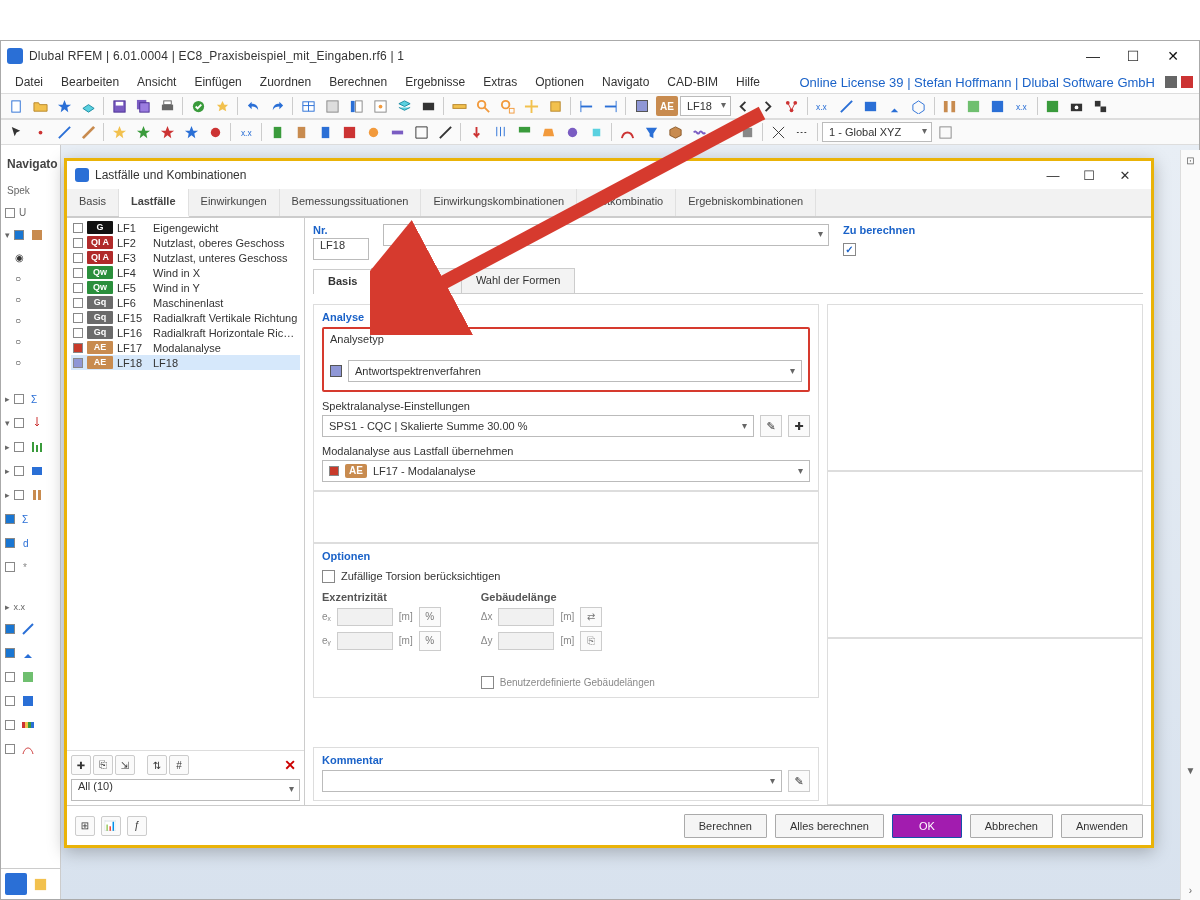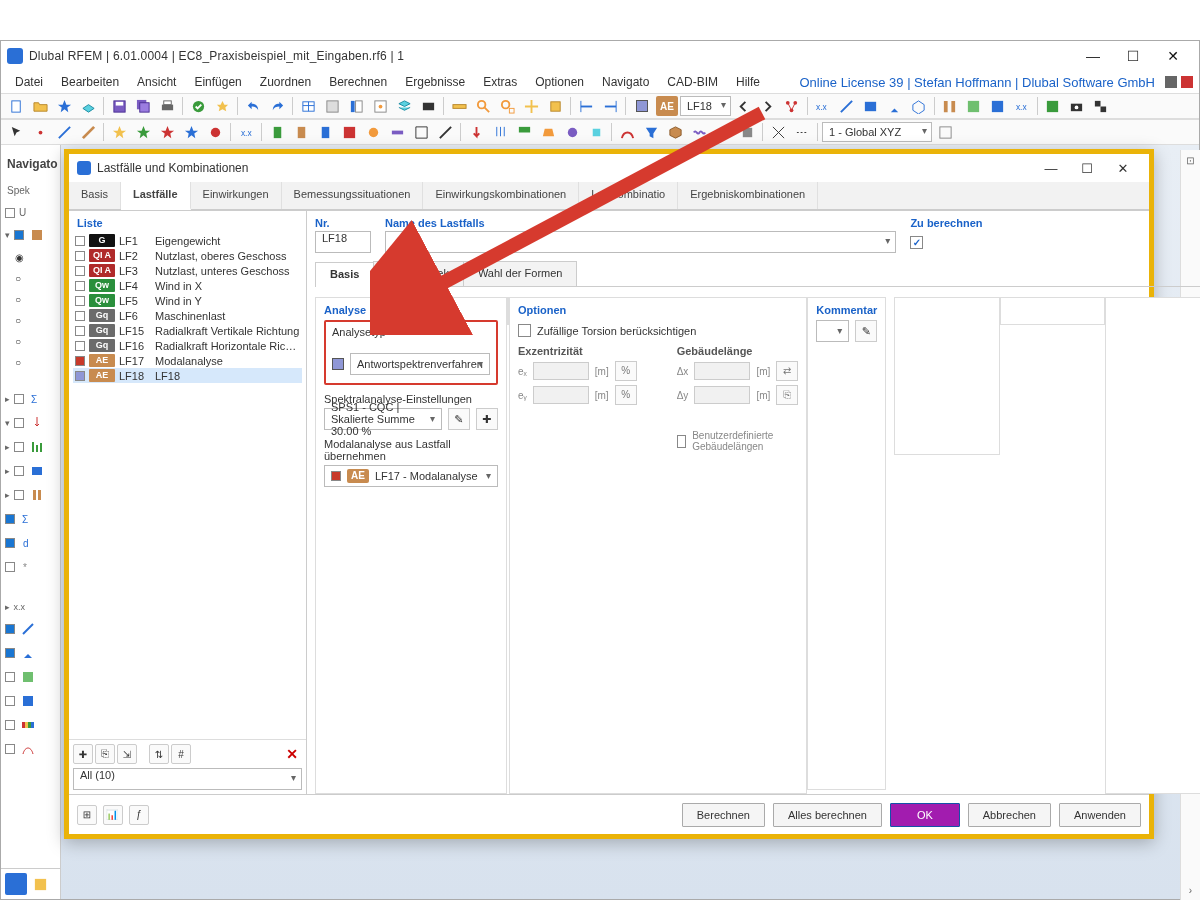--- a/index.html
+++ b/index.html
@@ -37,21 +37,21 @@
   .nav-pane { width:60px; border-right:1px solid #ccc; background:#fff; display:flex; flex-direction:column; gap:8px; padding-top:8px; }
   .nav-title { font-size:12px; color:#444; padding:4px 6px; font-weight:600; }
   .nav-item { display:flex; align-items:center; gap:4px; padding:1px 4px; font-size:10px; }
   .nav-cb { width:10px; height:10px; border:1px solid #888; }
   .nav-cb.checked { background:#1976d2; }
   .nav-glyph { width:18px; height:14px; display:flex; align-items:center; justify-content:center; }
   .nav-glyph svg { width:14px; height:14px; }
   .tree-expander { font-size:9px; color:#666; }
 
   
-  .dialog { position:absolute; left:64px; top:149px; width:1090px; height:690px; background:#fff; border:5px solid #eab308; box-shadow:0 4px 16px rgba(0,0,0,.25); display:flex; flex-direction:column; }
+  .dialog { position:absolute; left:64px; top:158px; width:1090px; height:690px; background:#fff; border:3px solid #eab308; box-shadow:0 4px 16px rgba(0,0,0,.25); display:flex; flex-direction:column; }
   .dlg-title { height:28px; display:flex; align-items:center; padding:0 8px; font-size:12px; }
   .dlg-title .icon { width:14px; height:14px; background:#2a6fd6; border-radius:3px; margin-right:6px; }
   .dlg-title .txt { flex:1; color:#333; }
   .dlg-title .win-btn { width:36px; height:24px; display:flex; align-items:center; justify-content:center; font-size:13px; }
 
   .dlg-tabs { height:28px; display:flex; border-bottom:1px solid #ccc; font-size:11px; background:#f2f2f2; }
   .dlg-tab { padding:6px 12px; color:#444; border-right:1px solid #e0e0e0; }
   .dlg-tab.active { background:#fff; border-bottom:2px solid #fff; margin-bottom:-1px; font-weight:600; }
 
   .dlg-body { flex:1; display:flex; border-top:1px solid #ccc; }
@@ -81,21 +81,21 @@
   .txt-input.dd { position:relative; padding-right:18px; }
   .txt-input.dd::after { content:"▾"; position:absolute; right:5px; top:3px; font-size:10px; color:#666; }
   .chk { width:13px; height:13px; border:1px solid #888; display:inline-flex; align-items:center; justify-content:center; }
   .chk.on::after { content:"✓"; font-size:10px; color:#1a62c8; font-weight:700; }
 
   .sub-tabs { height:26px; display:flex; gap:0; border-bottom:1px solid #ccc; margin-top:4px; }
   .sub-tab { padding:5px 14px; font-size:11px; background:#f3f3f3; border:1px solid #ccc; border-bottom:none; margin-right:-1px; }
   .sub-tab.active { background:#fff; position:relative; top:1px; font-weight:600; }
 
   .cols { flex:1; display:flex; gap:8px; margin-top:6px; }
-  .col { flex:1; display:flex; flex-direction:row; }
+  .col { flex:1; display:flex; flex-direction:column; }
   .col.right { flex:0 0 316px; }
   .grp { border:1px solid #ddd; padding:6px 8px 8px; background:#fff; }
   .grp-empty { border:1px solid #ddd; background:#fff; flex:1; }
   .grp-title { font-size:11px; font-weight:600; color:#1a62c8; margin-bottom:4px; }
 
   .highlight-box { border:2px solid #d63a2e; padding:4px 6px 8px; border-radius:2px; }
   .dd-full { display:flex; align-items:center; gap:6px; }
   .dd-full .sw { width:12px; height:12px; background:#8f97d6; border:1px solid #555; }
   .dd-full .val { flex:1; height:22px; border:1px solid #bbb; display:flex; align-items:center; padding:0 6px; position:relative; background:#fff; }
   .dd-full .val::after { content:"▾"; position:absolute; right:6px; top:4px; font-size:10px; color:#666; }
@@ -775,21 +775,20 @@
     <div class="dlg-tab active">Lastfälle</div>
     <div class="dlg-tab">Einwirkungen</div>
     <div class="dlg-tab">Bemessungssituationen</div>
     <div class="dlg-tab">Einwirkungskombinationen</div>
     <div class="dlg-tab">Lastkombinatio</div>
     <div class="dlg-tab">Ergebniskombinationen</div>
   </div>
 
   <div class="dlg-body">
     <div class="dlg-left">
-      <div class="panel-title">Liste</div>
       <div class="lf-list" id="lf-list">
           <div class="lf-row">
             <span class="lf-sw" style="background:#ffffff"></span>
             <span class="lf-tag" style="background:#111111">G</span>
             <span class="lf-code">LF1</span>
             <span class="lf-name">Eigengewicht</span>
           </div>
           <div class="lf-row">
             <span class="lf-sw" style="background:#ffffff"></span>
             <span class="lf-tag" style="background:#b02a2a">QI A</span>
@@ -859,21 +858,20 @@
       </div>
     </div>
 
     <div class="dlg-right">
       <div class="hdr-row">
         <div class="fld" style="width:56px">
           <span class="fld-label">Nr.</span>
           <div class="txt-input" style="text-align:left">LF18</div>
         </div>
         <div class="fld" style="flex:1">
-          <span class="fld-label">Name des Lastfalls</span>
           <div class="txt-input dd"></div>
         </div>
         <div class="fld" style="width:300px">
           <span class="fld-label">Zu berechnen</span>
           <div style="display:flex;align-items:center;height:22px">
             <span class="chk on"></span>
           </div>
         </div>
       </div>
 

